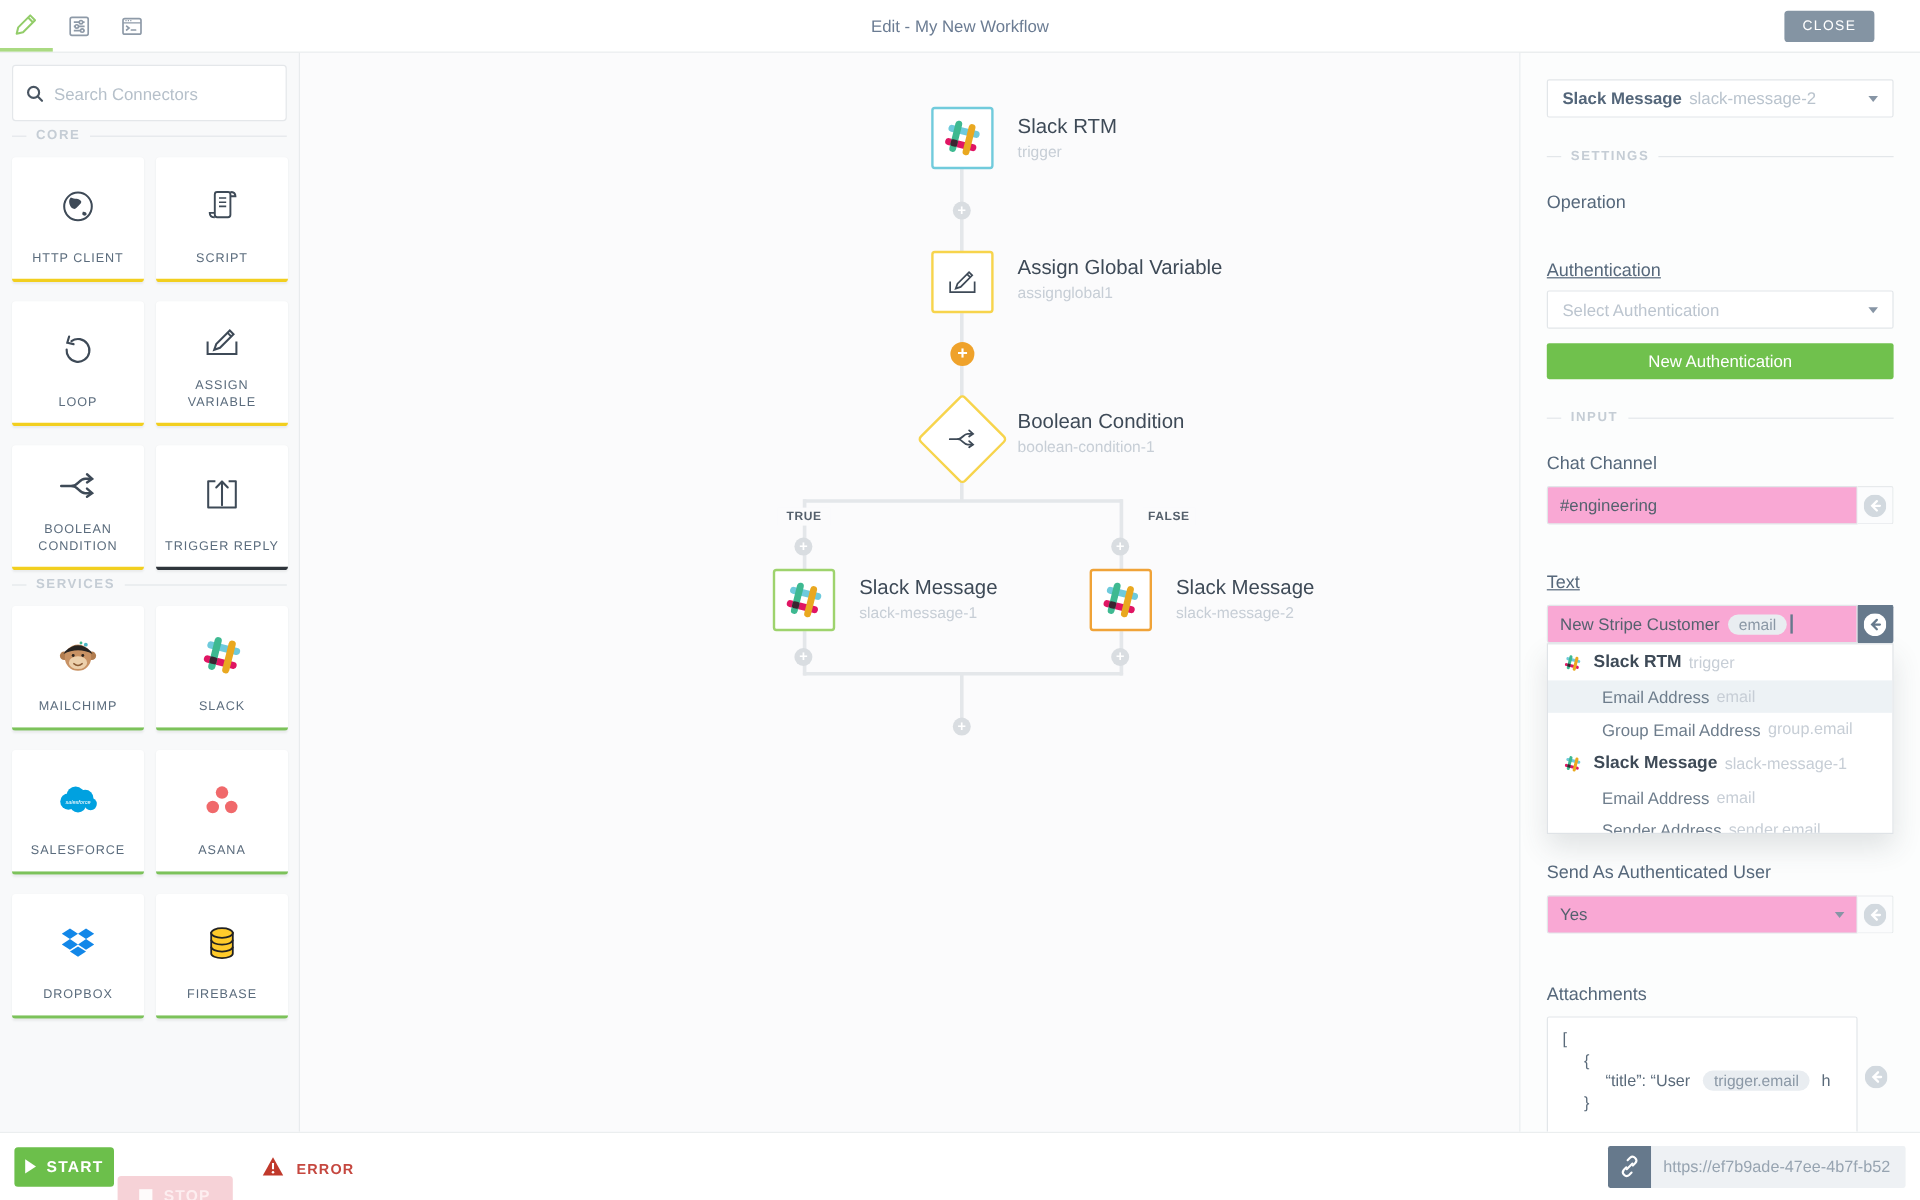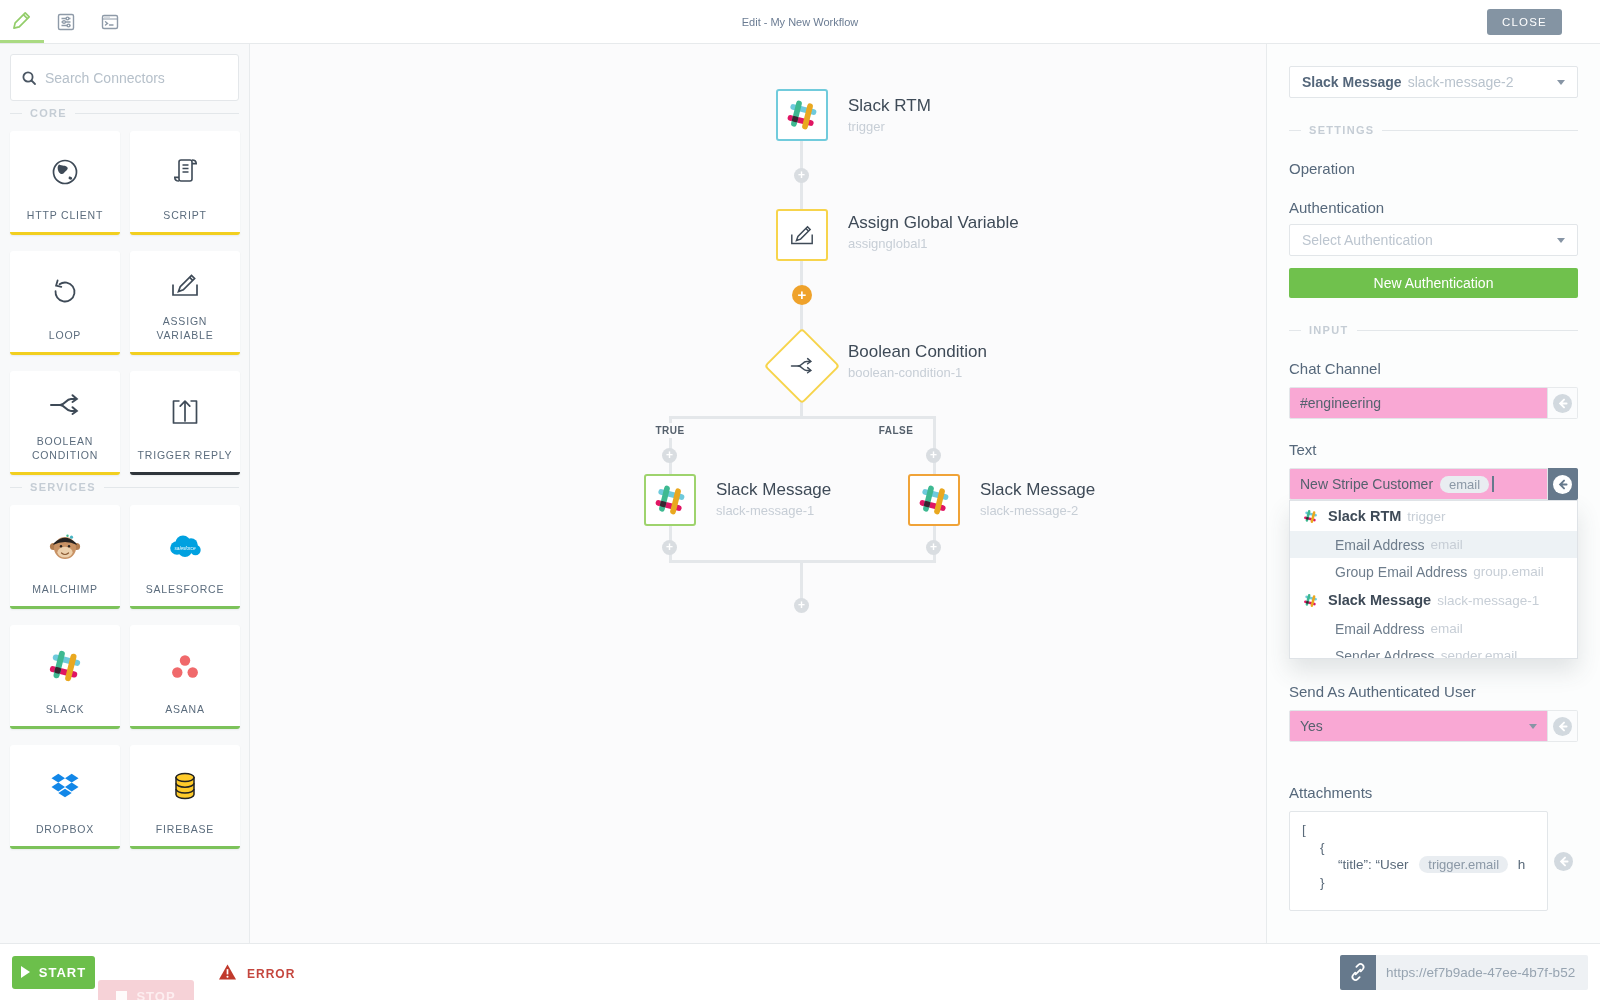--- a/index.html
+++ b/index.html
@@ -6,21 +6,21 @@
   html,body { width:1600px; height:1000px; overflow:hidden;
     font-family:"Liberation Sans","DejaVu Sans",sans-serif;
     background:#fbfbfc; color:#54667a; }
 
   
   .topbar { height:44px; background:#fff; border-bottom:1px solid #e7eaec;
     display:flex; align-items:stretch; position:relative; }
   .tab { width:44px; display:flex; align-items:center; justify-content:center; cursor:pointer; }
   .tab.active { border-bottom:3px solid #aada82; }
   .topbar-title { position:absolute; left:50%; top:0; transform:translateX(-50%);
-    height:44px; display:flex; align-items:center; font-size:11px; color:#6b7c93; }
+    height:44px; display:flex; align-items:center; font-size:14px; color:#6b7c93; }
   .close-btn { position:absolute; right:38px; top:9px; height:26px; padding:0 15px;
     background:#8494a3; color:#fff; font-size:11.5px; letter-spacing:1.2px;
     border-radius:3px; display:flex; align-items:center; cursor:pointer; }
 
   
   .main { display:flex; height:899px; }
 
   
   .sidebar { width:250px; background:#f8f9fa; border-right:1px solid #e8ebed;
     padding:10px; overflow:hidden; }
@@ -67,21 +67,21 @@
   .inspector { width:334px; background:#fcfdfd; border-left:1px solid #e8ebed;
     padding:22px 22px 0; overflow:hidden; }
   .node-select { height:32px; background:#fff; border:1px solid #e2e6e9; border-radius:2px;
     display:flex; align-items:center; padding:0 12px; font-size:14px; cursor:pointer; }
   .node-select .nm { font-weight:bold; color:#54667a; }
   .node-select .nid { color:#b9c3cd; margin-left:6px; }
   .caret { width:0; height:0; border-left:4.5px solid transparent; border-right:4.5px solid transparent;
     border-top:5.5px solid #8795a5; margin-left:auto; }
   .inspector .sec-head { margin-top:26px; }
   .f-label { margin-top:24px; font-size:15px; color:#56687b; }
-  .f-label.tight { margin-top:22px; }
+  .f-label.tight { margin-top:40px;text-decoration:underline; }
   .f-label.loose { }
   .f-label.att { margin-top:42px; }
   .selbox { margin-top:10px; height:32px; background:#fff; border:1px solid #e2e6e9;
     border-radius:2px; display:flex; align-items:center; padding:0 12px; font-size:14px;
     color:#55616e; cursor:pointer; }
   .selbox.ph { color:#bcc5cf; margin-top:8px; }
   .btn-green { margin-top:12px; height:30px; background:#70c14d; border-radius:2px; color:#fff;
     font-size:14px; display:flex; align-items:center; justify-content:center; cursor:pointer; }
   .irow { margin-top:10px; display:flex; height:32px; }
   .irow .ctl { flex:1; background:#f9a8d4; border:1px solid #e2e6e9; border-radius:2px 0 0 2px;
@@ -291,40 +291,40 @@
             <path d="M16.5 27 q3.5 3 7 0" stroke="#8a5a33" stroke-width="1.2" fill="none" stroke-linecap="round"></path>
             <path d="M9.5 16.5 q10.5 -9.5 21 0 l1.6 2.6 q-12 -6.3 -24.2 0 z" fill="#262220"></path>
             <circle cx="26.5" cy="11.2" r="1.6" fill="#4ab5c4"></circle>
             <circle cx="22.5" cy="9.8" r="1.2" fill="#3eb991"></circle>
           </svg>
         </span>
         <span class="tlabel">MAILCHIMP</span>
       </div>
       <div class="tile svc">
         <span class="ticon">
+          <svg width="40" height="40">
+              <use href="#sym-slack"></use>
+            </svg>
+        </span>
+        <span class="tlabel">SLACK</span>
+      </div>
+      <div class="tile svc">
+        <span class="ticon">
           <svg width="44" height="40" viewBox="0 0 44 40">
             <g fill="#00a1e0">
               <circle cx="14" cy="22" r="6.8"></circle>
                 <circle cx="20" cy="17" r="7.6"></circle>
               <circle cx="28" cy="19" r="6.8"></circle>
                 <circle cx="32.5" cy="24" r="5.2"></circle>
               <circle cx="22" cy="24" r="7"></circle>
             </g>
             <text x="22" y="23.6" font-size="4.6" fill="#fff" text-anchor="middle" font-style="italic" font-family="Liberation Sans, sans-serif">salesforce</text>
           </svg>
         </span>
         <span class="tlabel">SALESFORCE</span>
-      </div>
-      <div class="tile svc">
-        <span class="ticon">
-          <svg width="40" height="40">
-              <use href="#sym-slack"></use>
-            </svg>
-        </span>
-        <span class="tlabel">SLACK</span>
       </div>
       <div class="tile svc">
         <span class="ticon">
           <svg width="40" height="40" viewBox="0 0 40 40" fill="#f0696b">
             <circle cx="20" cy="14.5" r="5.2"></circle>
               <circle cx="12.3" cy="26.5" r="5.2"></circle>
               <circle cx="27.7" cy="26.5" r="5.2"></circle>
           </svg>
         </span>
         <span class="tlabel">ASANA</span>
@@ -369,21 +369,21 @@
 
     <span class="plus grey" style="left:544px;top:124px;"></span>
     <span class="plus orange" style="left:542px;top:241px;"></span>
     <span class="plus grey" style="left:412px;top:404px;"></span>
     <span class="plus grey" style="left:676px;top:404px;"></span>
     <span class="plus grey" style="left:412px;top:496px;"></span>
     <span class="plus grey" style="left:676px;top:496px;"></span>
     <span class="plus grey" style="left:544px;top:554px;"></span>
 
     <span class="branch-label" style="left:398px;top:379px;">TRUE</span>
-    <span class="branch-label" style="left:624px;top:379px;">FALSE</span>
+    <span class="branch-label" style="left:702px;top:379px;">FALSE</span>
 
     <div class="nodebox" style="left:526px;top:45px;border-color:#71cbdc;">
       <span>
           <svg width="38" height="38">
             <use href="#sym-slack"></use>
           </svg>
         </span>
     </div>
     <div class="nlabel" style="left:598px;top:52px;">
       <div class="nt">Slack RTM</div>

